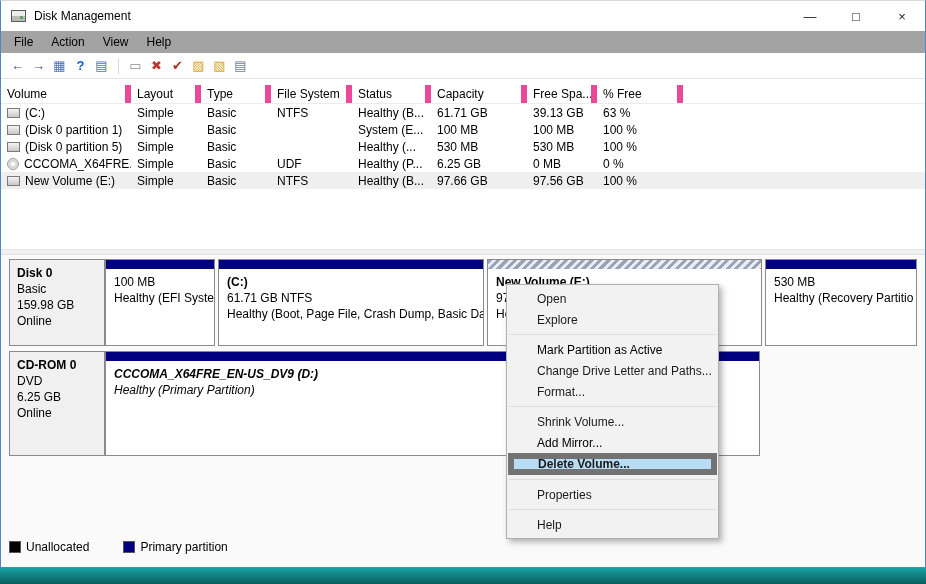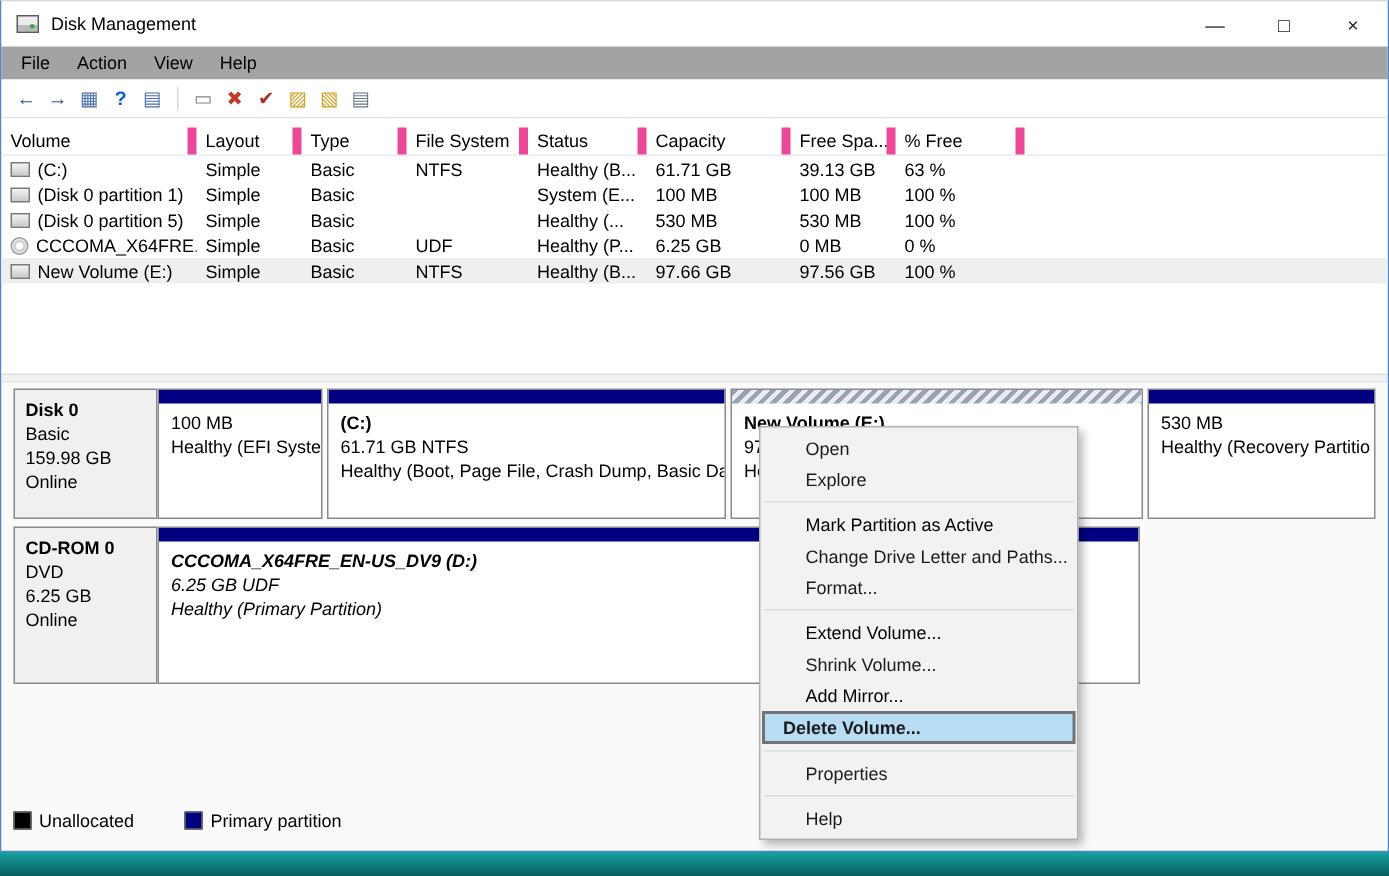--- a/index.html
+++ b/index.html
@@ -82,22 +82,22 @@
   .legend-item { display: flex; align-items: center; gap: 5px; }
   .swatch { width: 12px; height: 12px; border: 1px solid #555; display: inline-block; }
   
   .context-menu { position: absolute; left: 505px; top: 283px; width: 213px;
     background: #f2f2f2; border: 1px solid #b0b0b0; padding: 3px 0;
     box-shadow: 3px 3px 6px rgba(0,0,0,.30); z-index: 50; }
   .cm-row { height: 21px; display: flex; align-items: center; padding-left: 30px;
     color: #1b1b1b; white-space: nowrap; }
   .cm-row.disabled { color: #000000; }
   .cm-row.sep { height: 1px; padding: 0; margin: 4px 2px; background: #dcdcdc; }
-  .cm-row.highlighted { background: #b8dcf4; border: 2px solid #737373;
-    font-weight: bold; height: 22px; padding-left: 12px; margin: 0 1px; }
+  .cm-row.highlighted { background: #b8dcf4; border: 6px solid #737373;
+    font-weight: bold; height: 22px; padding-left: 24px; margin: 0 1px; }
   
   .desktop-strip { position: absolute; left: 0; top: 568px; width: 926px; height: 16px;
     background: linear-gradient(180deg, #17a2a2, #0a5c5c); }
 </style>
 </head>
 <body>
 
 <div class="window">
 
   <div class="titlebar">
@@ -290,21 +290,20 @@
       <div class="dl-name">CD-ROM 0</div>
       <div class="dl-line">DVD</div>
       <div class="dl-line">6.25 GB</div>
       <div class="dl-line">Online</div>
     </div>
     <div class="parts parts-cd">
   <div class="part">
     <div class="part-header"></div>
     <div class="part-body">
       <div class="part-title">CCCOMA_X64FRE_EN-US_DV9  (D:)</div>
-      <div class="part-line">6.25 GB UDF</div>
       <div class="part-line">Healthy (Primary Partition)</div>
     </div>
   </div>
 </div>
 
     <div class="legend">
   <span class="legend-item">
     <span class="swatch" style="background: rgb(0, 0, 0);"></span>
     <span>Unallocated</span>
   </span>
@@ -324,21 +323,20 @@
   <div class="cm-row sep"></div>
 
   <div class="cm-row disabled">Mark Partition as Active</div>
 
   <div class="cm-row">Change Drive Letter and Paths...</div>
 
   <div class="cm-row">Format...</div>
 
   <div class="cm-row sep"></div>
 
-  <div class="cm-row disabled">Extend Volume...</div>
 
   <div class="cm-row">Shrink Volume...</div>
 
   <div class="cm-row disabled">Add Mirror...</div>
 
   <div class="cm-row highlighted">Delete Volume...</div>
 
   <div class="cm-row sep"></div>
 
   <div class="cm-row">Properties</div>

